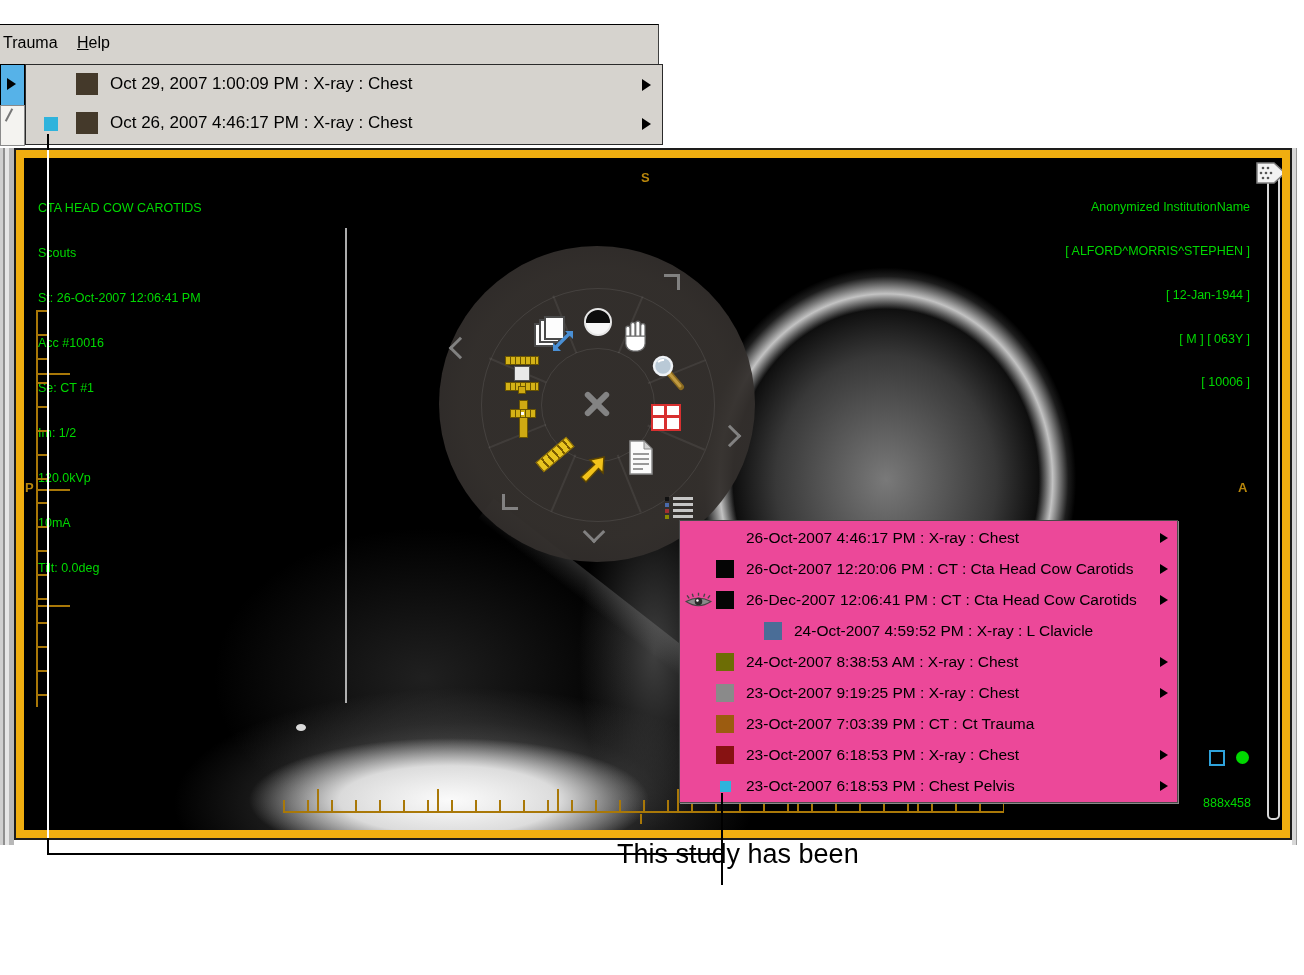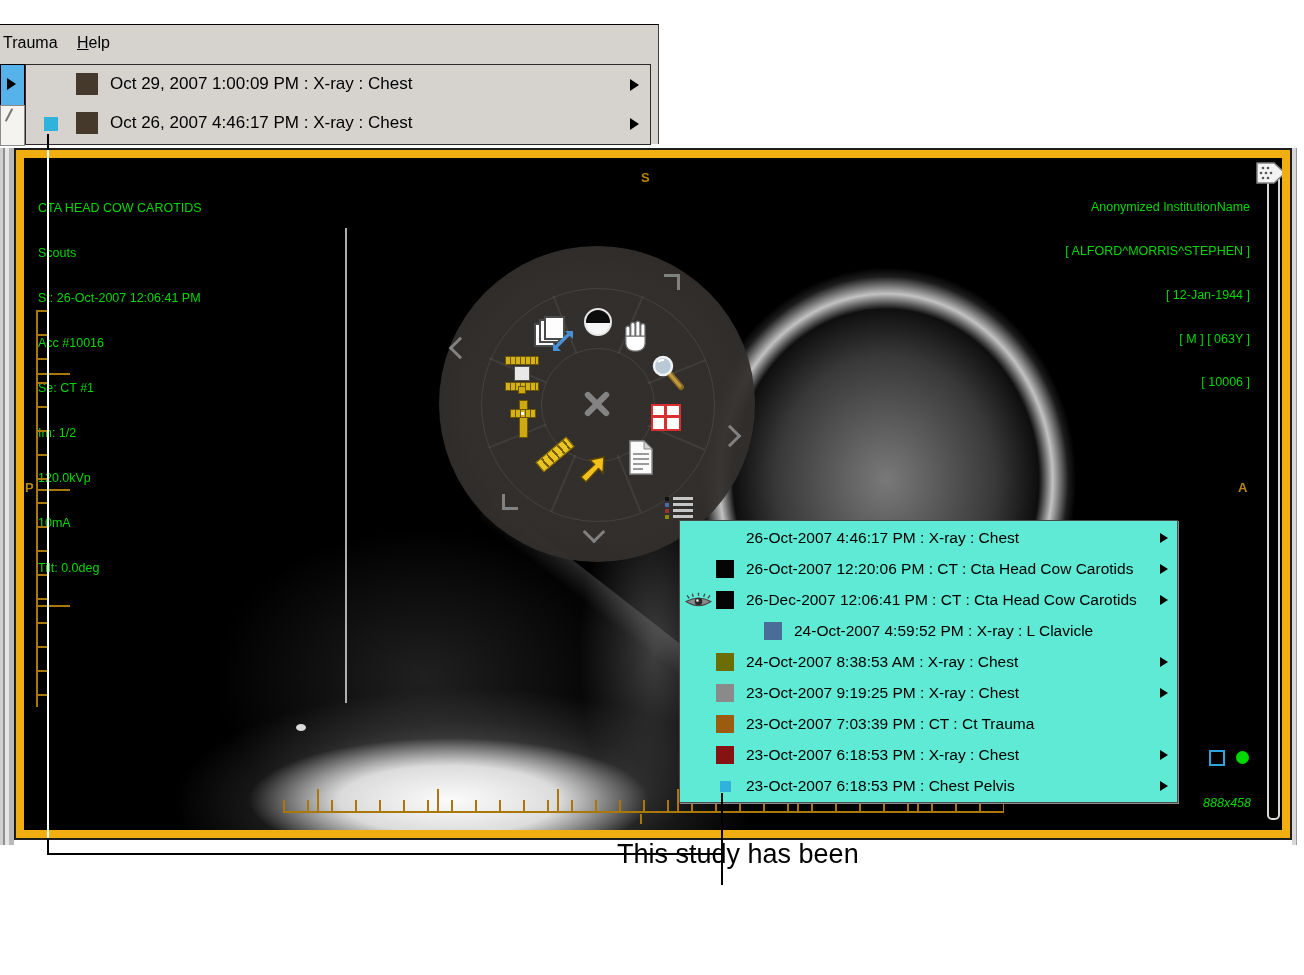--- a/index.html
+++ b/index.html
@@ -7,21 +7,21 @@
        font-family:"Liberation Sans",sans-serif;}
   .abs{position:absolute;}
 
   
   #menuwin{left:0;top:24px;width:658px;height:119px;background:#d6d3ce;
            border-top:1px solid #000;border-right:1px solid #404040;}
   #menubar{left:0;top:0;width:100%;height:39px;}
   .mlabel{top:9px;font-size:16px;color:#000;}
   #help-label::first-letter{text-decoration:underline;}
   #dropdown{left:25px;top:39px;width:624px;height:79px;background:#d6d3ce;
-            border:1px solid #2a2a2a;}
+            border:1px solid #2a2a2a;padding-left:12px;}
   .drow{position:absolute;left:0;width:100%;height:39px;}
   .drow .sw{position:absolute;left:50px;top:8px;width:22px;height:22px;}
   .drow .lbl{position:absolute;left:84px;top:9px;font-size:17px;color:#000;white-space:nowrap;}
   .tri{width:0;height:0;border-top:6px solid transparent;border-bottom:6px solid transparent;
        border-left:9px solid #000;position:absolute;}
   .cyansq{position:absolute;width:14px;height:14px;}
   #bluebtn{left:0;top:39px;width:23px;height:40px;background:#56b2e8;border:1px solid #000;}
   #bluebtn .tri{left:6px;top:13px;}
   #fragbtn{left:0;top:80px;width:23px;height:39px;background:#f4f3f0;border:1px solid #8a8a8a;}
   #fragbtn i{position:absolute;left:7px;top:2px;width:2px;height:14px;background:#777;
@@ -42,21 +42,21 @@
       #000;}
   #streak{left:430px;top:430px;width:300px;height:26px;
           background:linear-gradient(rgba(160,160,160,.25),rgba(0,0,0,0));
           transform:rotate(38deg);}
   #wire{left:321px;top:70px;width:2px;height:475px;background:rgba(215,215,215,.8);}
   #wiredot{left:272px;top:566px;width:10px;height:7px;border-radius:50%;background:rgba(240,240,240,.9);}
 
   .gtext{color:#00d800;font-size:12.5px;line-height:15px;white-space:pre;}
   #ovTL{left:14px;top:13px;}
   #ovTR{right:32px;top:13px;text-align:right;line-height:14.6px;}
-  #ovBR{right:31px;top:560px;text-align:right;line-height:15.3px;font-style:italic;}
+  #ovBR{right:31px;top:560px;text-align:right;line-height:15.3px;}
   #brIcons{position:relative;height:16px;margin-bottom:1px;}
   #brSquare{position:absolute;right:26px;top:1px;width:12px;height:12px;border:2px solid #2fa3dc;}
   #brCircle{position:absolute;right:2px;top:2px;width:13px;height:13px;border-radius:50%;background:#00d800;}
 
   .omark{color:#b8860b;font-size:13px;font-weight:bold;}
 
   
   #vruler{left:12px;top:152px;width:34px;height:397px;}
   #vruler .line{position:absolute;left:0;top:0;width:2px;height:100%;background:#a97808;}
   #vruler .st{position:absolute;left:0;top:0;width:13px;height:100%;
@@ -102,21 +102,21 @@
   .goldbar{position:absolute;height:7px;background:#d4b216;border:1px solid #6b5500;
      background-image:repeating-linear-gradient(90deg,rgba(0,0,0,0) 0 4px,#6b5500 4px 5px);}
   .goldv{position:absolute;background:#cfa912;border:1px solid #6b5500;}
 
   
   #listicon{left:640px;top:337px;width:30px;height:24px;}
   #listicon .bar{position:absolute;left:9px;width:20px;height:3px;background:#c6c6c6;}
   #listicon .dot{position:absolute;left:1px;width:4px;height:4px;}
 
   
-  #studymenu{left:679px;top:520px;width:497px;height:281px;background:#5eead4;
+  #studymenu{left:679px;top:520px;width:497px;height:281px;background:#ec4899;
              border:1px solid #4a4a4a;box-shadow:1px 1px 0 #8a8a8a;}
   .srow{position:absolute;left:0;width:100%;height:31px;}
   .srow .sq{position:absolute;left:36px;top:6px;width:18px;height:18px;}
   .srow .sq.sm{left:40px;top:10px;width:11px;height:11px;}
   .srow .slbl{position:absolute;left:66px;top:6px;font-size:15.5px;color:#000;white-space:nowrap;}
   .srow .stri{width:0;height:0;border-top:5px solid transparent;border-bottom:5px solid transparent;
        border-left:8px solid #000;position:absolute;right:9px;top:10px;}
   .eye{position:absolute;left:5px;top:7px;}
 
   

